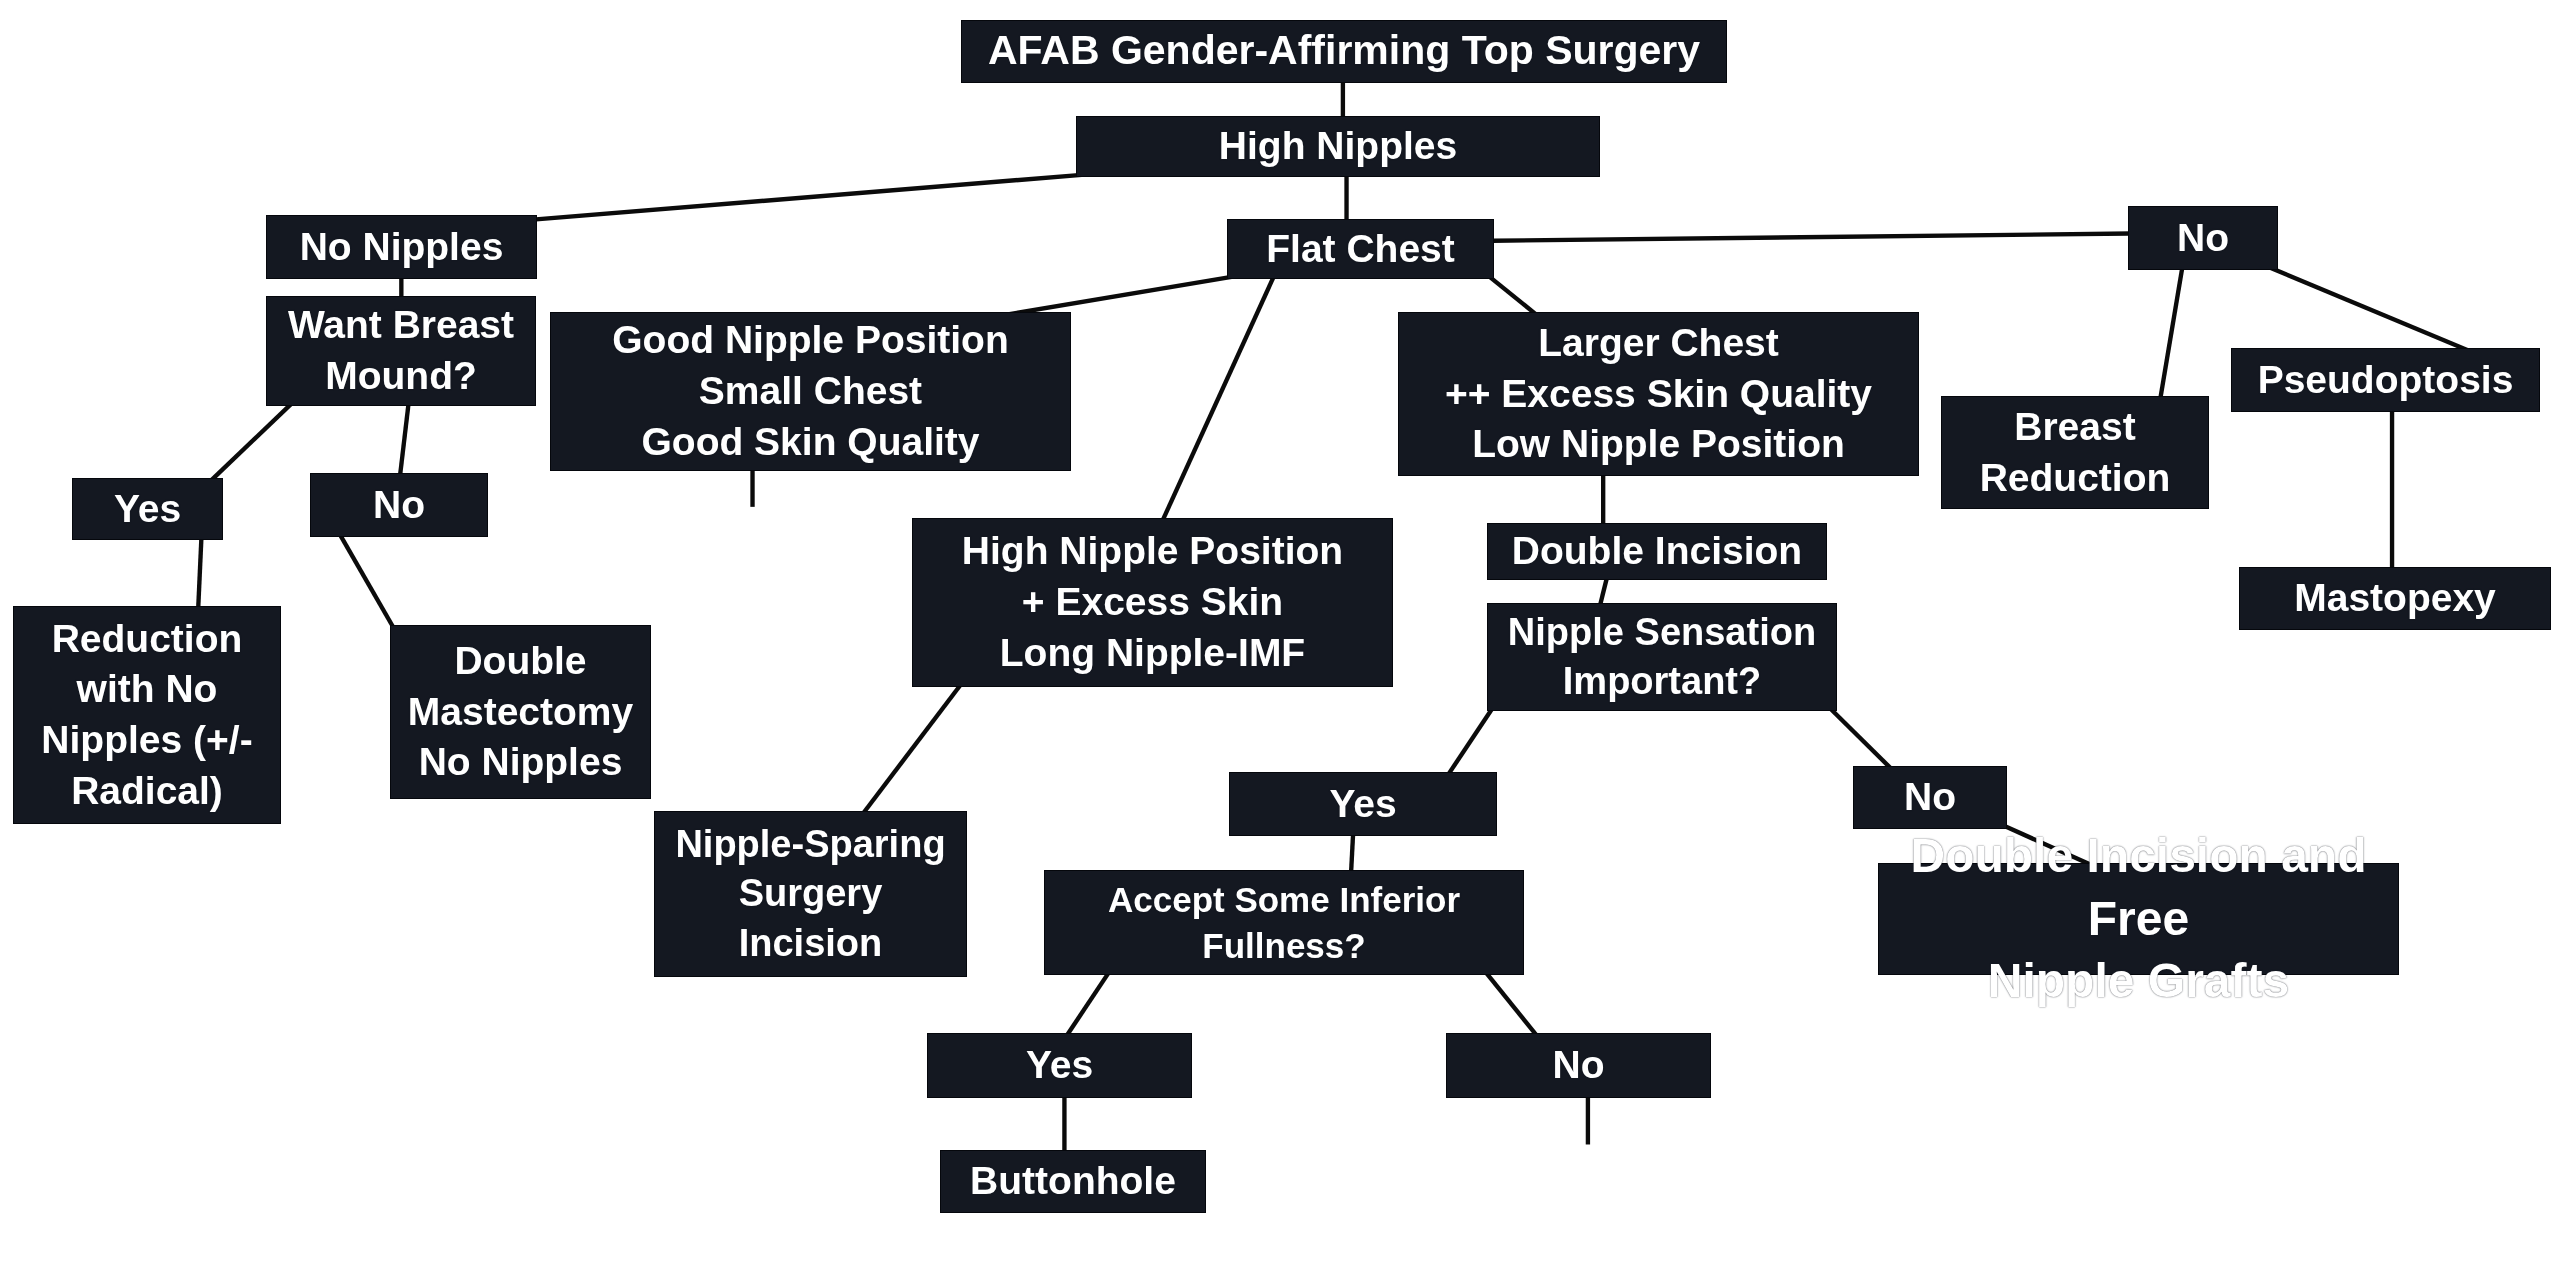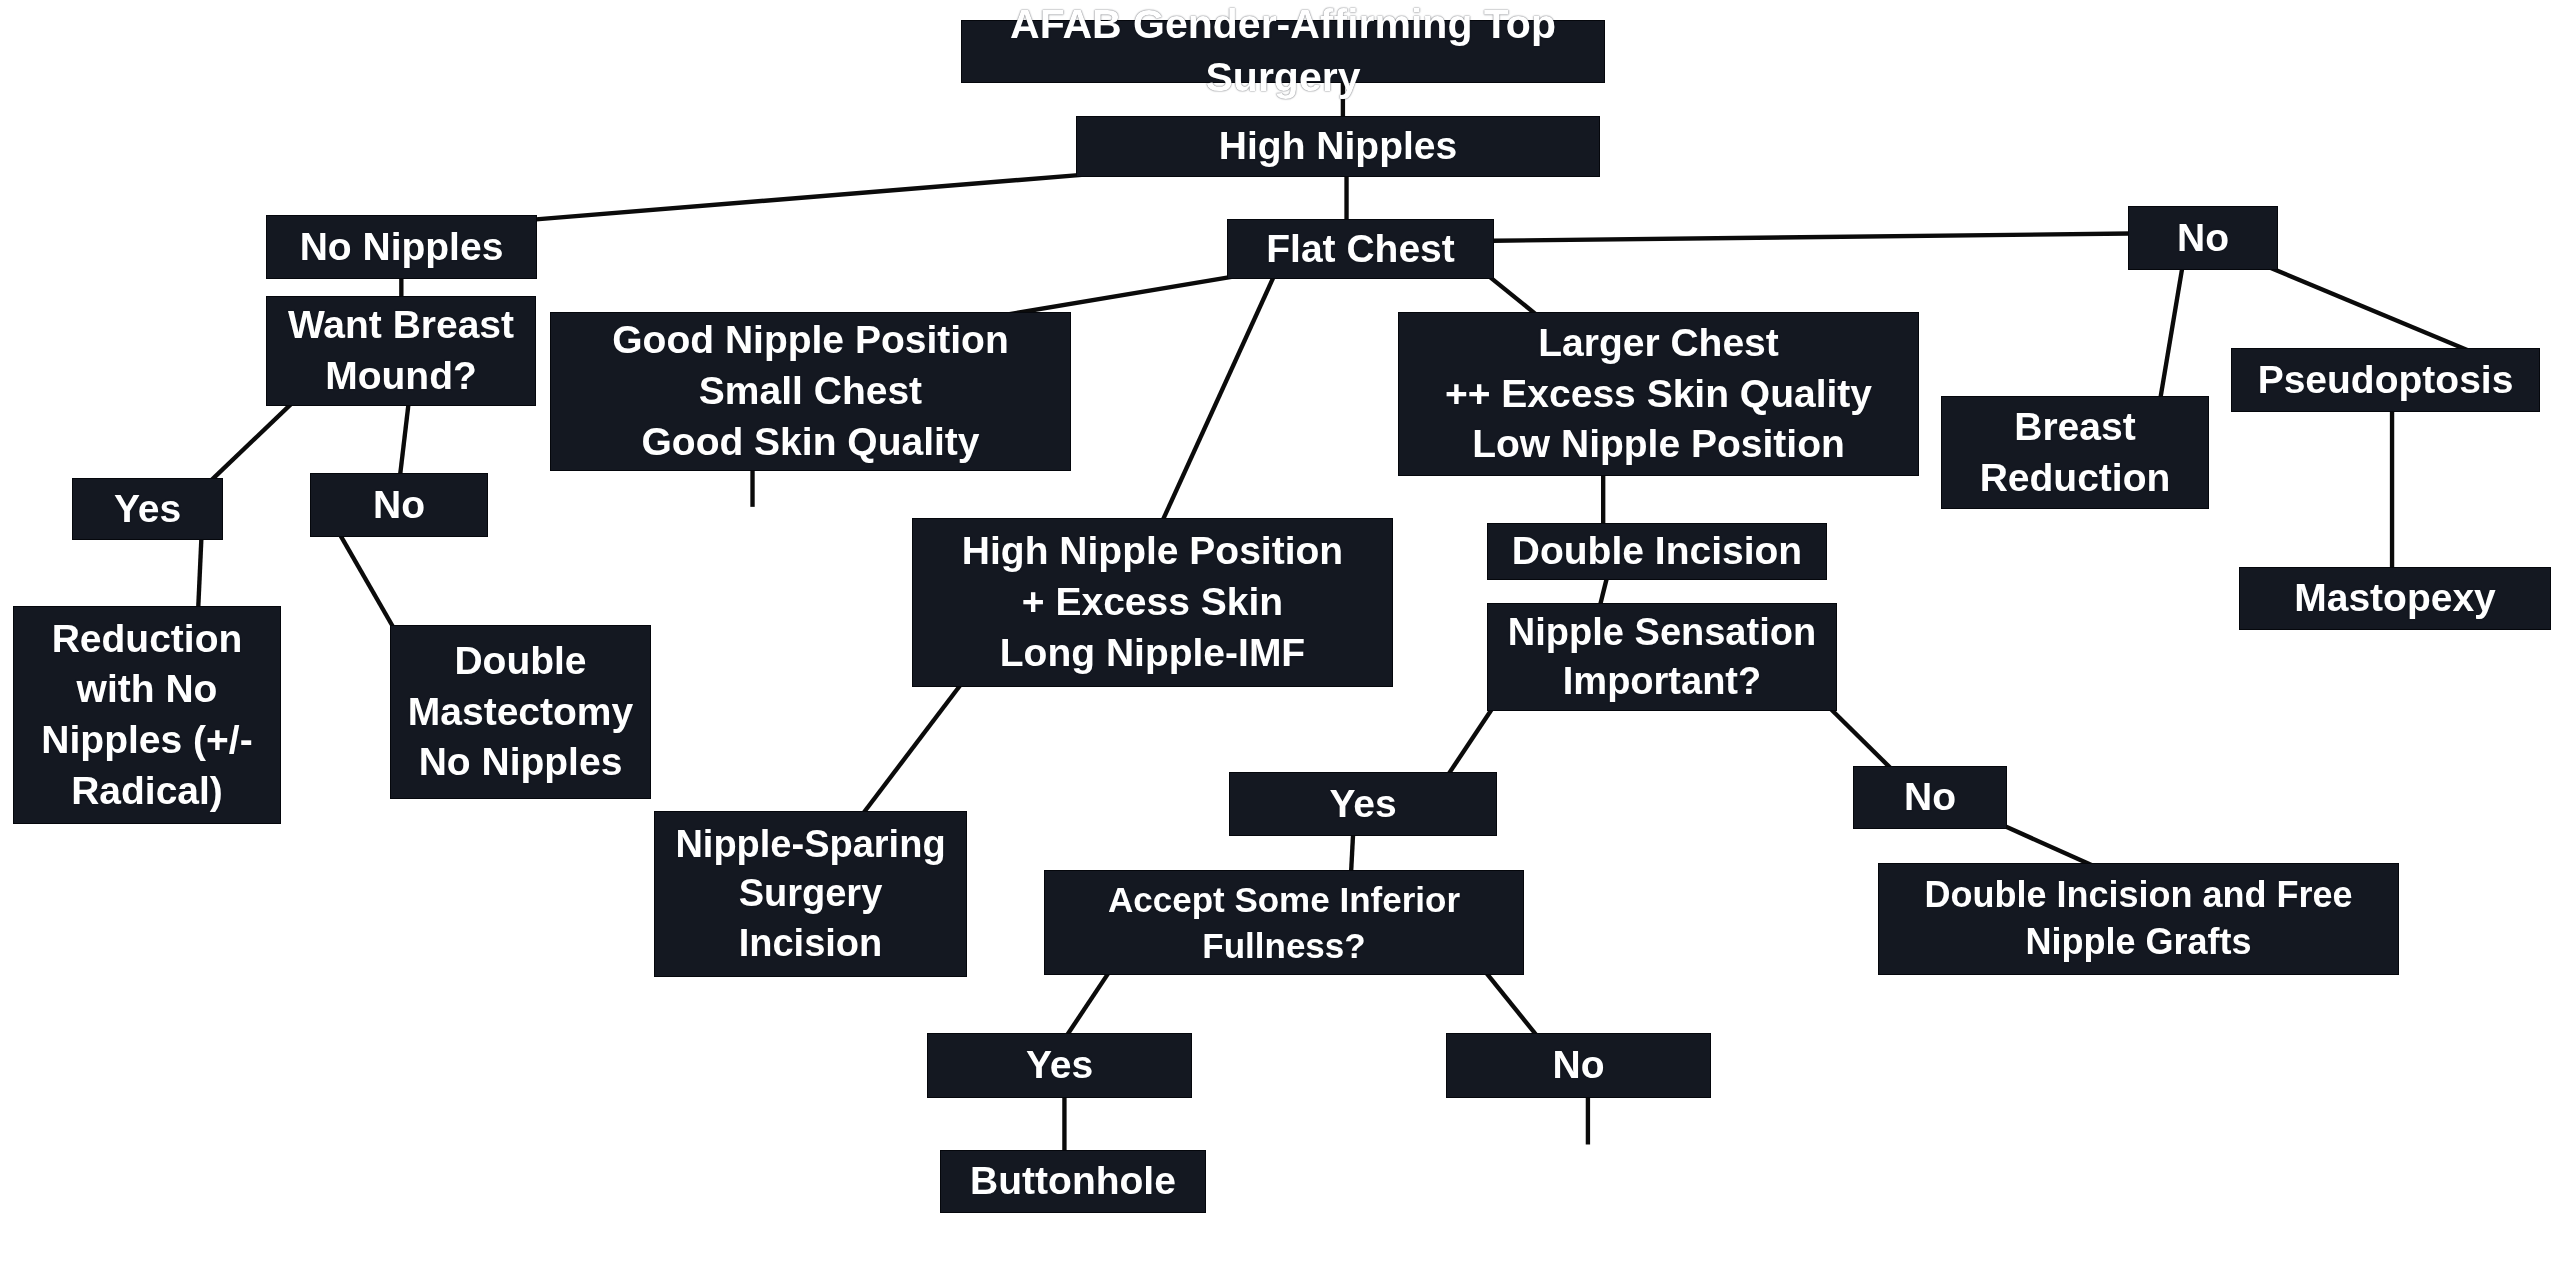--- a/index.html
+++ b/index.html
@@ -66,21 +66,21 @@
       <line x1="1524" y1="1339" x2="1462" y2="1432" stroke="#0b0b0b" stroke-width="6"></line>
       <line x1="2045" y1="1339" x2="2120" y2="1432" stroke="#0b0b0b" stroke-width="6"></line>
       <line x1="1464" y1="1507" x2="1464" y2="1588" stroke="#0b0b0b" stroke-width="6"></line>
       <line x1="2184" y1="1507" x2="2184" y2="1574" stroke="#0b0b0b" stroke-width="6"></line>
       <line x1="2757" y1="1136" x2="2882" y2="1192" stroke="#0b0b0b" stroke-width="6"></line>
       <line x1="3002" y1="365" x2="2971" y2="550" stroke="#0b0b0b" stroke-width="6"></line>
       <line x1="3115" y1="365" x2="3400" y2="484" stroke="#0b0b0b" stroke-width="6"></line>
       <line x1="3290" y1="564" x2="3290" y2="785" stroke="#0b0b0b" stroke-width="6"></line>
     </svg>
 
-<div class="node" style="left: 961px; top: 19.6px; width: 644px; height: 63px; font-size: 41px;">AFAB Gender-Affirming Top Surgery</div>
+<div class="node" style="left: 961px; top: 19.6px; width: 766px; height: 63px; font-size: 41px;">AFAB Gender-Affirming Top Surgery</div>
     <div class="node" style="left: 1076px; top: 116px; width: 524px; height: 61px;">High Nipples</div>
     <div class="node" style="left: 266px; top: 215px; width: 271px; height: 64px;">No Nipples</div>
     <div class="node" style="left: 1227px; top: 219px; width: 267px; height: 60px;">Flat Chest</div>
     <div class="node" style="left: 2128px; top: 206px; width: 150px; height: 64px;">No</div>
     <div class="node" style="left: 266px; top: 296px; width: 270px; height: 110px;">Want Breast
 Mound?</div>
     <div class="node" style="left: 1398px; top: 312px; width: 521px; height: 164px;">Larger Chest
 ++ Excess Skin Quality
 Low Nipple Position</div>
     <div class="node" style="left: 550px; top: 312px; width: 521px; height: 159px;">Good Nipple Position
@@ -105,19 +105,19 @@
     <div class="node" style="left: 390px; top: 625px; width: 261px; height: 174px;">Double
 Mastectomy
 No Nipples</div>
     <div class="node" style="left: 654px; top: 811px; width: 313px; height: 166px; font-size: 38px;">Nipple-Sparing
 Surgery
 Incision</div>
     <div class="node" style="left: 1229px; top: 772px; width: 268px; height: 64px;">Yes</div>
     <div class="node" style="left: 1853px; top: 766px; width: 154px; height: 63px;">No</div>
     <div class="node" style="left: 1044px; top: 870px; width: 480px; height: 105px; font-size: 35px;">Accept Some Inferior
 Fullness?</div>
-    <div class="node" style="left: 1878px; top: 863px; width: 521px; height: 112px; font-size: 36px;">Double Incision and Free
+    <div class="node" style="left: 1878px; top: 863px; width: 521px; height: 112px; font-size: 48px;">Double Incision and Free
 Nipple Grafts</div>
     <div class="node" style="left: 927px; top: 1033px; width: 265px; height: 65px;">Yes</div>
     <div class="node" style="left: 1446px; top: 1033px; width: 265px; height: 65px;">No</div>
     <div class="node" style="left: 940px; top: 1150px; width: 266px; height: 63px;">Buttonhole</div>
   </div>
 
 
 </body></html>

